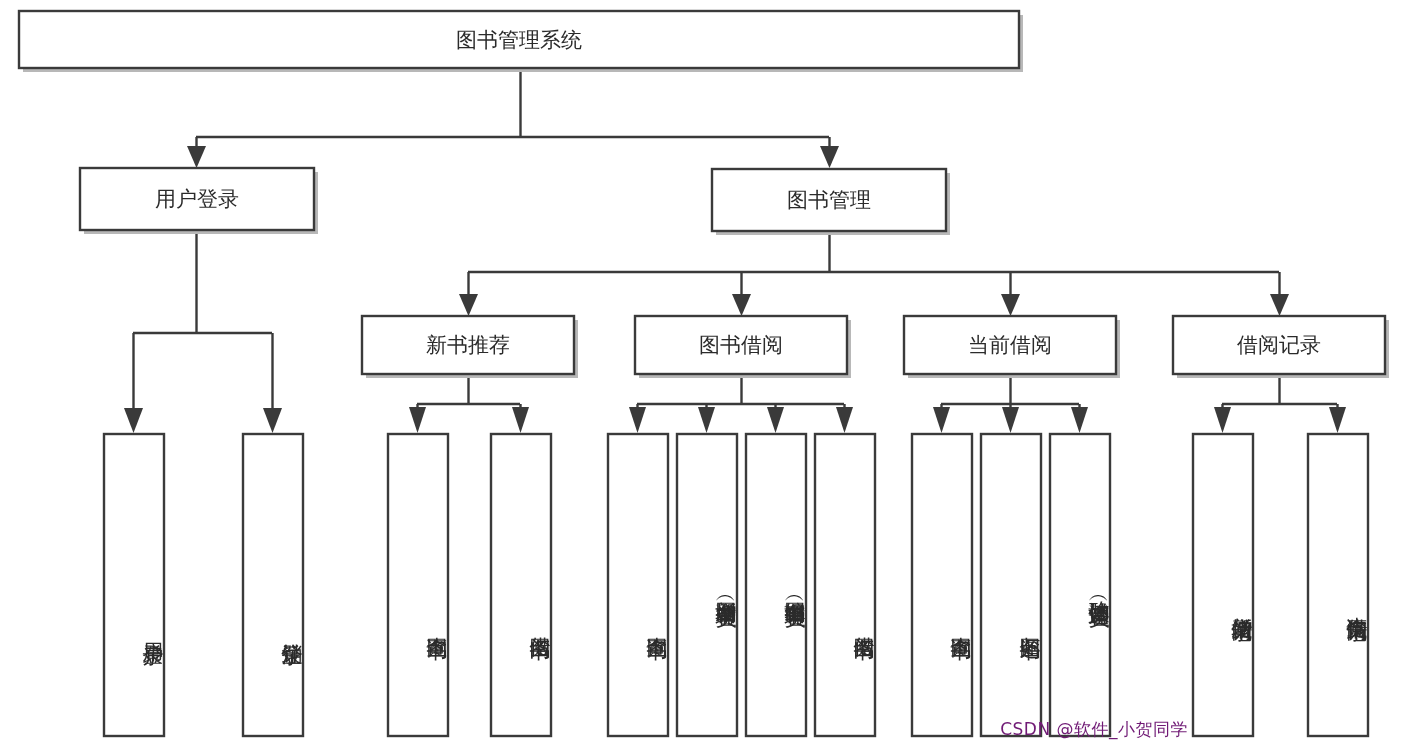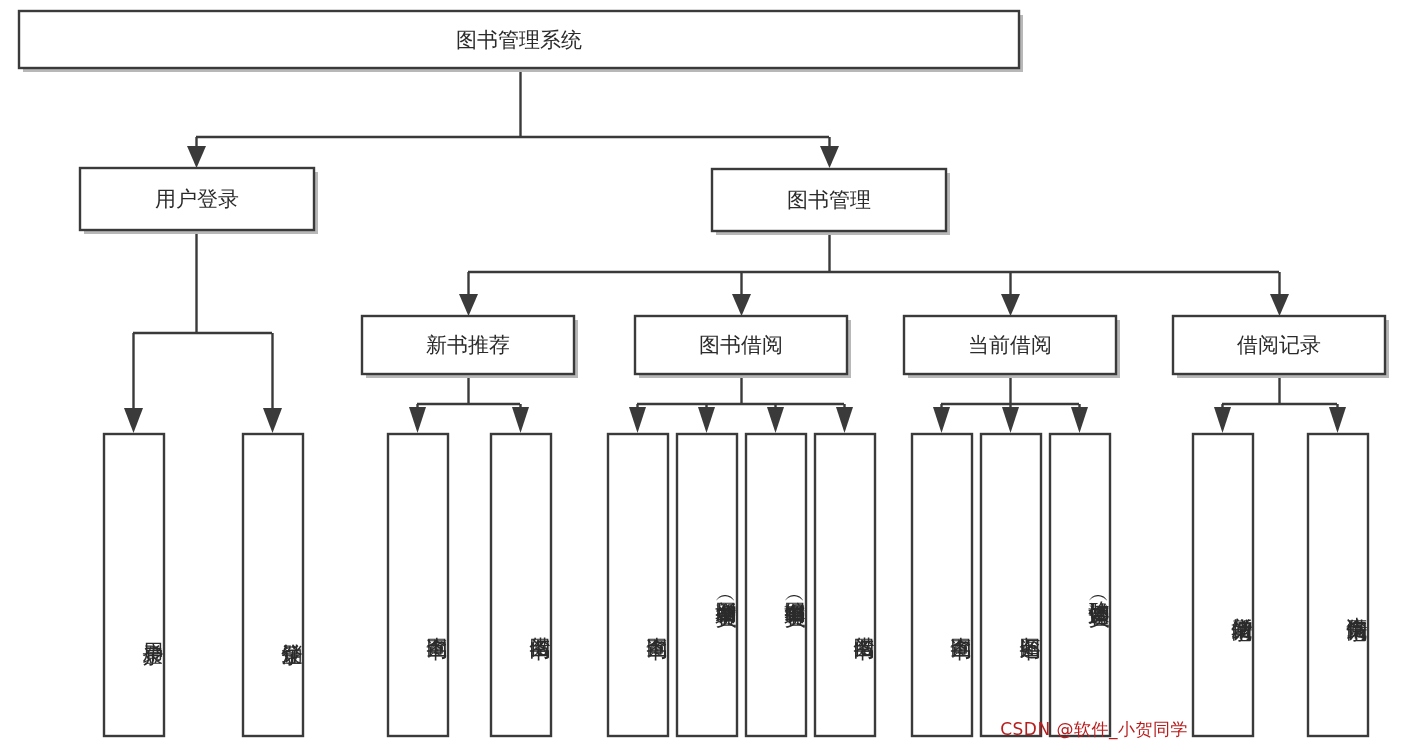--- a/index.html
+++ b/index.html
@@ -66,21 +66,21 @@
     align-items: flex-start;
     justify-content: center;
     pointer-events: none;
   }
   .watermark {
     position: absolute;
     right: 12px;
     bottom: 6px;
     font-family: "DejaVu Sans", "Liberation Sans", sans-serif;
     font-size: 17px;
-    color: #b91c1c;
+    color: #701a75;
     letter-spacing: 0.5px;
     white-space: nowrap;
   }
 </style>
 </head>
 <body>
 
 <div id="diagram-root">
 
   <svg class="flow" viewBox="0 0 1405 747">

